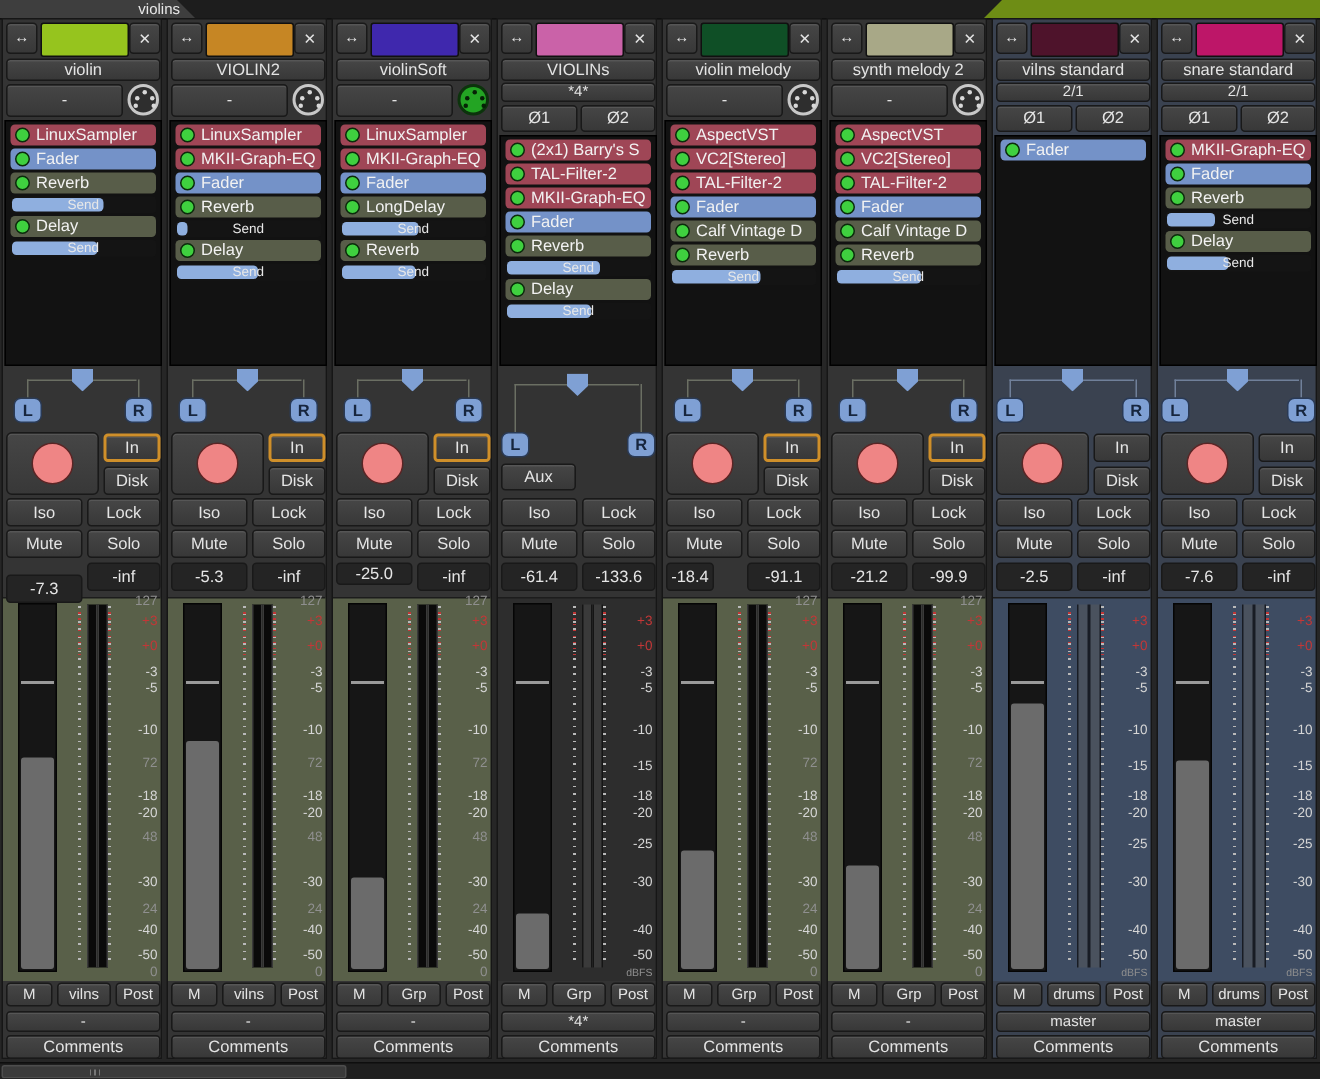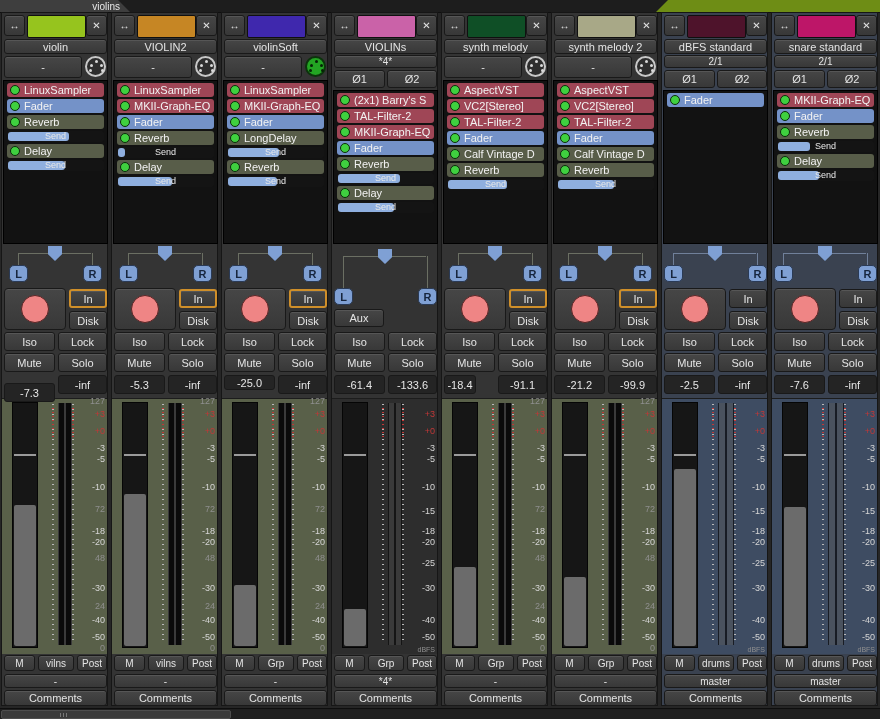--- a/index.html
+++ b/index.html
@@ -454,21 +454,21 @@
         <div class="btn small" style="left: 2px; top: 661px; width: 103px; height: 14px;">*4*</div>
         <div class="btn" style="left: 2px; top: 677px; width: 103px; height: 16px;">Comments</div>
       </div>
       <div class="strip t-olive" style="left: 441px;">
         <div class="zone z-top"></div>
         <div class="zone z-meter"></div>
         <div class="zone z-bot"></div>
         <div class="btn small" style="left: 2px; top: 2px; width: 21px; height: 21px;">↔</div>
         <div class="swatch" style="background: rgb(15, 79, 38); left: 25px; top: 2px; width: 57px; height: 21px;"></div>
         <div class="btn small" style="left: 84px; top: 2px; width: 21px; height: 21px;">✕</div>
-        <div class="btn" style="left: 2px; top: 26px; width: 103px; height: 15px;">synth melody</div>
+        <div class="btn" style="left: 2px; top: 26px; width: 103px; height: 15px;">violin melody</div>
         <div class="btn" style="left: 2px; top: 43px; width: 78px; height: 22px;">-</div>
         <div class="din din-gray" style="left: 83px; top: 43px; width: 21px; height: 21px;">
           <i style="left: 8px; top: 2px;"></i>
           <i style="left: 3px; top: 6px;"></i>
           <i style="left: 13px; top: 6px;"></i>
           <i style="left: 2px; top: 11px;"></i>
           <i style="left: 14px; top: 11px;"></i>
         </div>
         <div class="procbox" style="top: 67px; height: 164px;">
           <div class="proc p-plugin">
@@ -646,21 +646,21 @@
         <div class="btn small" style="left: 2px; top: 661px; width: 103px; height: 14px;">-</div>
         <div class="btn" style="left: 2px; top: 677px; width: 103px; height: 16px;">Comments</div>
       </div>
       <div class="strip t-blue" style="left: 661px;">
         <div class="zone z-top"></div>
         <div class="zone z-meter"></div>
         <div class="zone z-bot"></div>
         <div class="btn small" style="left: 2px; top: 2px; width: 21px; height: 21px;">↔</div>
         <div class="swatch" style="background: rgb(78, 19, 43); left: 25px; top: 2px; width: 57px; height: 21px;"></div>
         <div class="btn small" style="left: 84px; top: 2px; width: 21px; height: 21px;">✕</div>
-        <div class="btn" style="left: 2px; top: 26px; width: 103px; height: 15px;">dBFS standard</div>
+        <div class="btn" style="left: 2px; top: 26px; width: 103px; height: 15px;">vilns standard</div>
         <div class="btn small" style="left: 2px; top: 42px; width: 103px; height: 13px;">2/1</div>
         <div class="btn" style="left: 2px; top: 57px; width: 51px; height: 18px;">Ø1</div>
         <div class="btn" style="left: 55px; top: 57px; width: 50px; height: 18px;">Ø2</div>
         <div class="procbox" style="top: 77px; height: 154px;">
           <div class="proc p-fader">
             <div class="led"></div>
             <span>Fader</span>
           </div>
         </div>
         <div class="panline" style="left: 11px; top: 240px; width: 83px; height: 1px;"></div>

